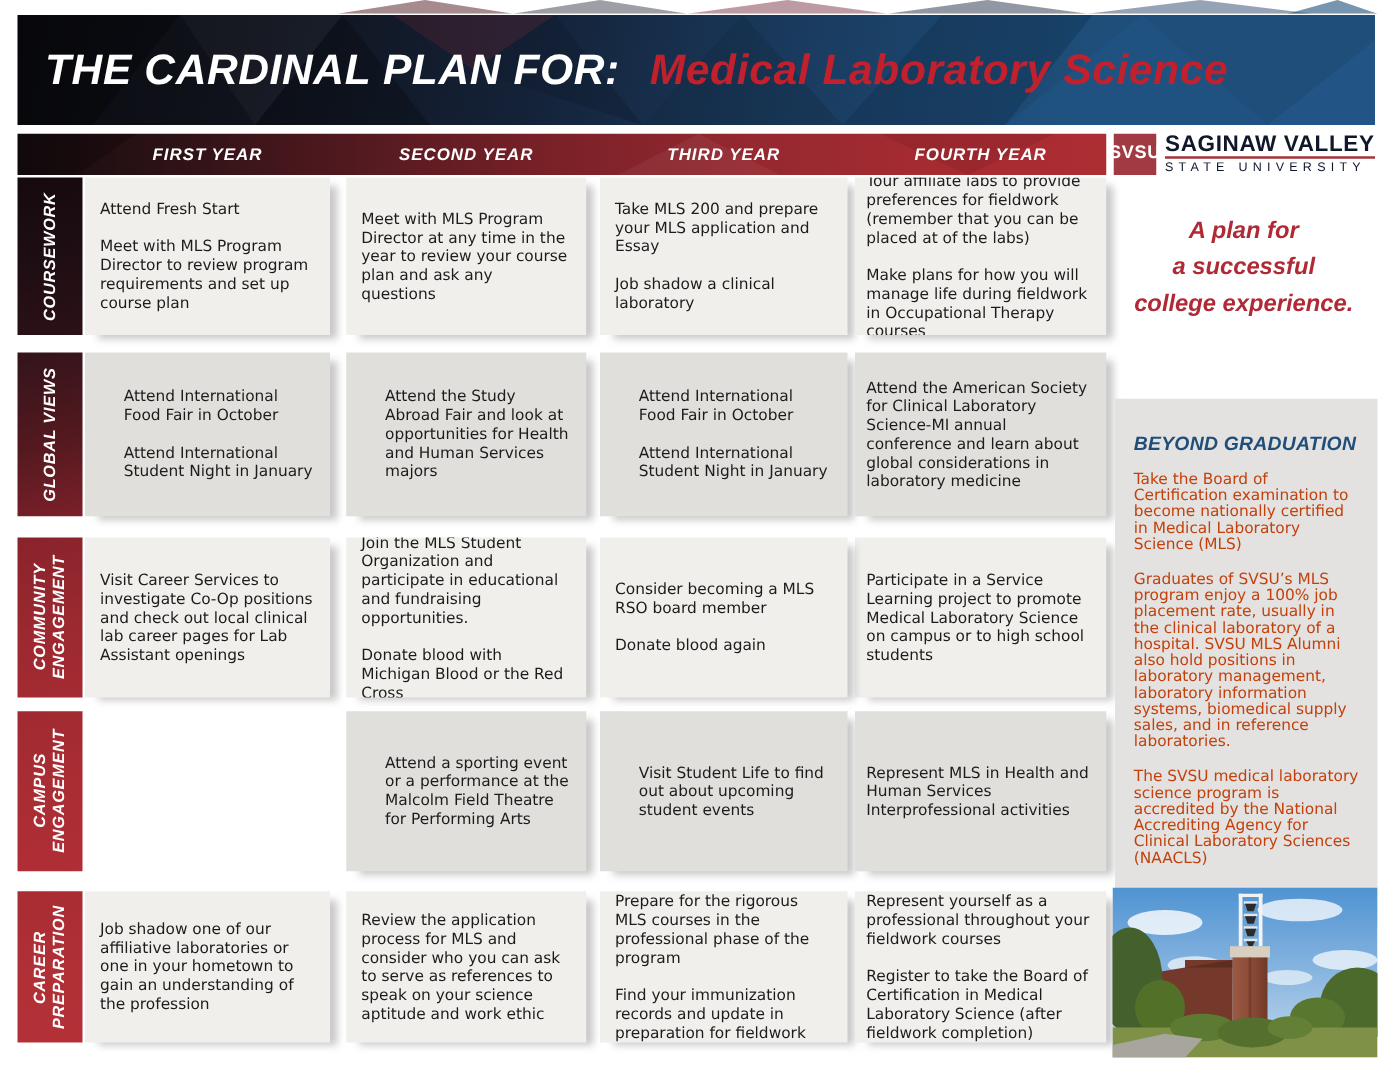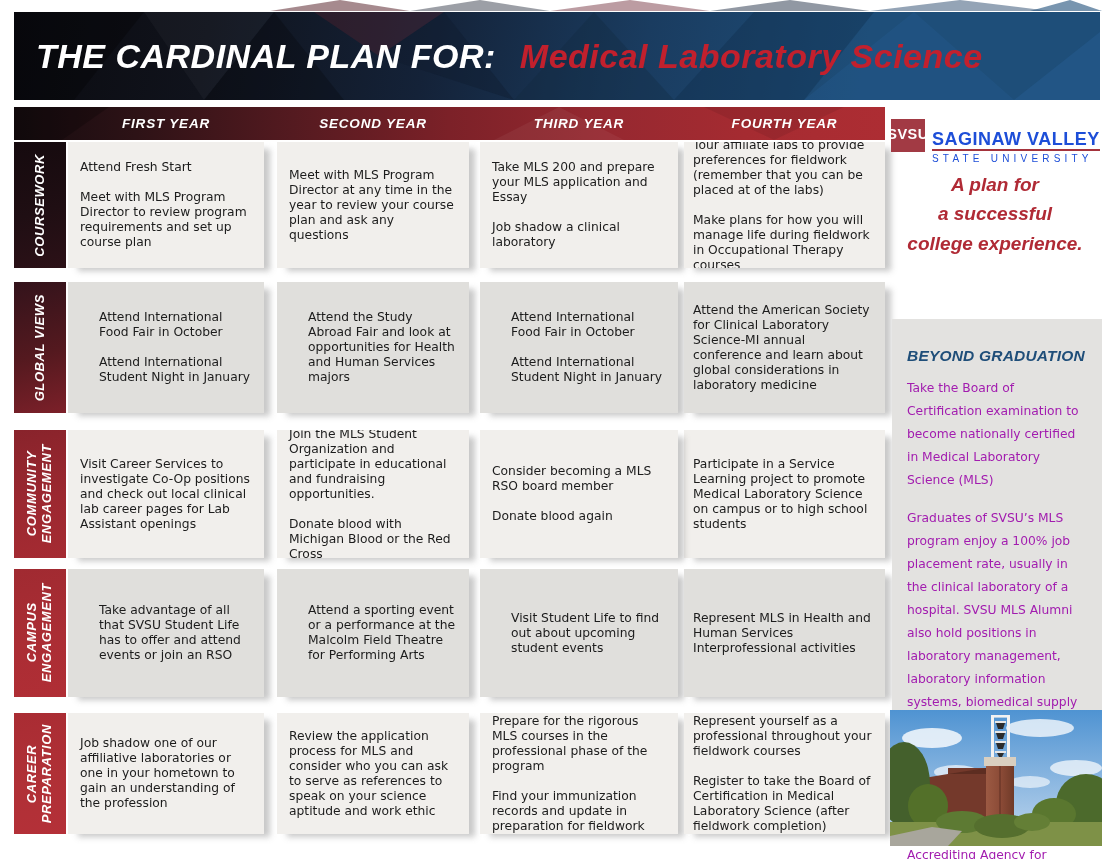--- a/index.html
+++ b/index.html
@@ -49,34 +49,34 @@
         font-size:12.3px;line-height:15px;color:#1c1c1c;white-space:pre-line;
         box-shadow:8px 5px 6px -2px rgba(110,110,110,.38);overflow:hidden;}
   .cell.c3{padding:16px 9px;}
   .shade-a{background:#f1efec;} .shade-b{background:#e0dfdc;padding-left:31px;}
 
   
   .logo{position:absolute;left:891px;top:106px;display:flex;align-items:center;}
   .logo-square{width:34px;height:33px;background:#a23a44;color:#ffffff;display:flex;
                align-items:center;justify-content:center;font-weight:bold;font-size:14.5px;line-height:.95;
                letter-spacing:.5px;}
-  .logo-name{margin-left:7px;color:#1d4ed8;margin-top:24px;}
+  .logo-name{margin-left:7px;color:#0f172a;}
   .logo-name .nm-top{font-weight:bold;font-size:18px;letter-spacing:.5px;border-bottom:2px solid #a5333c;
                      padding-bottom:1px;line-height:1;}
   .logo-name .nm-bottom{font-size:10px;letter-spacing:4.2px;line-height:1;margin-top:3px;}
 
   .tagline{position:absolute;left:888px;top:170px;width:214px;text-align:center;color:#b02a35;
            font-weight:bold;font-style:italic;font-size:19px;line-height:1.55;white-space:pre-line;}
 
   .beyond{position:absolute;left:892px;top:283px;width:210px;height:423px;background:#e3e2e0;
           box-sizing:border-box;padding:28px 15px;margin-top:36px;}
   .beyond h2{margin:0 0 12px 0;color:#1f4e79;font-weight:bold;font-style:italic;font-size:15.5px;
              letter-spacing:.2px;}
   .beyond p{margin:0 0 15px 0;font-family:"DejaVu Sans","Liberation Sans",sans-serif;
-            font-size:12.3px;line-height:23px;color:#a21caf;}
+            font-size:12.3px;line-height:13px;color:#c2410c;}
 
   .photo{position:absolute;left:890px;top:710px;width:212px;height:136px;}
 </style>
 </head>
 <body>
 
 <div class="page">
 
   <svg class="top-bleed" viewBox="0 0 832 11" preserveAspectRatio="none">
     <polygon points="0,11 70,0 140,11" fill="#5d2a31" opacity=".55"></polygon>
@@ -158,21 +158,20 @@
 
   <div class="cell c0 r2 shade-a">Visit Career Services to investigate Co-Op positions and check out local clinical lab career pages for Lab Assistant openings</div>
   <div class="cell c1 r2 shade-a">Join the MLS Student Organization and participate in educational and fundraising opportunities.
 
 Donate blood with Michigan Blood or the Red Cross</div>
   <div class="cell c3 r2 shade-a">Participate in a Service Learning project to promote Medical Laboratory Science on campus or to high school students</div>
   <div class="cell c2 r2 shade-a">Consider becoming a MLS RSO board member
 
 Donate blood again</div>
 
-  <div class="cell c0 r3 shade-b">Take advantage of all that SVSU Student Life has to offer and attend events or join an RSO</div>
   <div class="cell c1 r3 shade-b">Attend a sporting event or a performance at the Malcolm Field Theatre for Performing Arts</div>
   <div class="cell c2 r3 shade-b">Visit Student Life to find out about upcoming student events</div>
   <div class="cell c3 r3 shade-b">Represent MLS in Health and Human Services Interprofessional activities</div>
 
   <div class="cell c0 r4 shade-a">Job shadow one of our affiliative laboratories or one in your hometown to gain an understanding of the profession</div>
   <div class="cell c1 r4 shade-a">Review the application process for MLS and consider who you can ask to serve as references to speak on your science aptitude and work ethic</div>
   <div class="cell c2 r4 shade-a">Prepare for the rigorous MLS courses in the professional phase of the program
 
 Find your immunization records and update in preparation for fieldwork</div>
   <div class="cell c3 r4 shade-a">Represent yourself as a professional throughout your fieldwork courses

